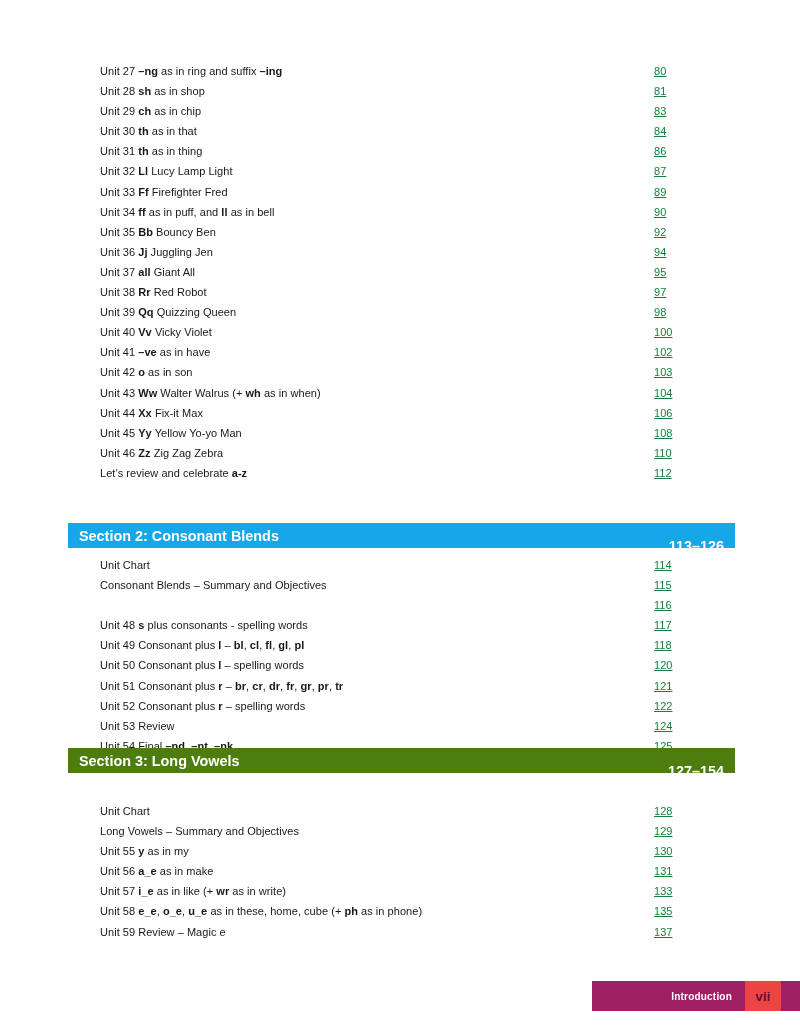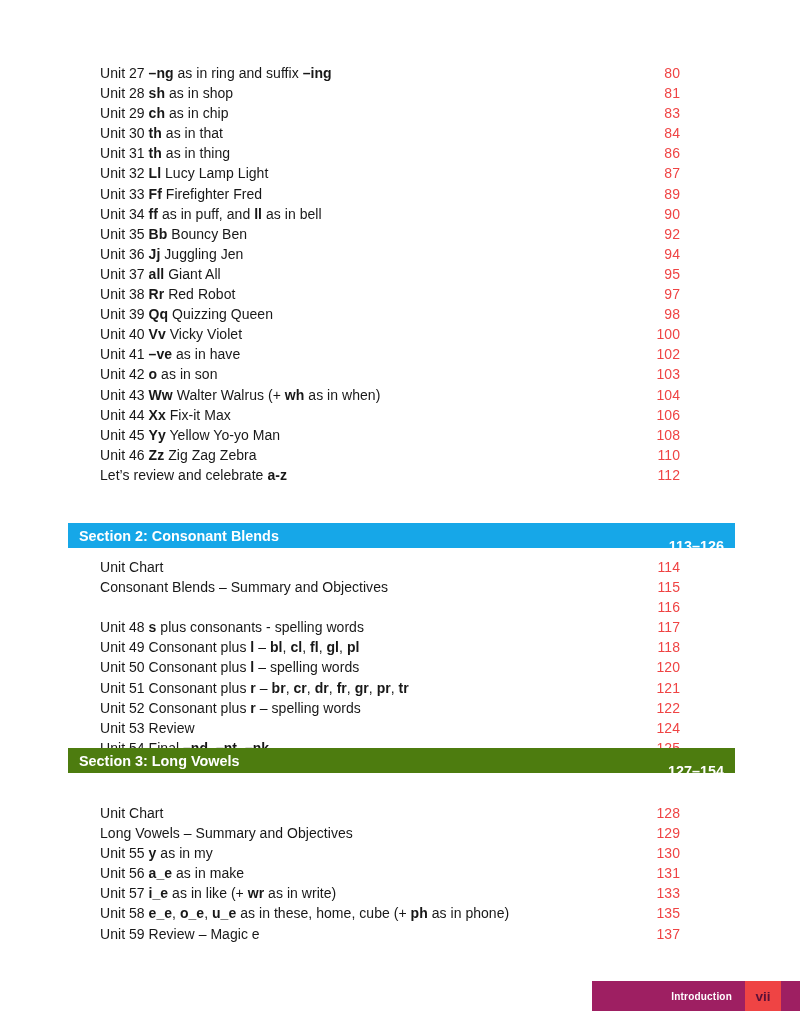--- a/index.html
+++ b/index.html
@@ -26,21 +26,21 @@
   .toc-block {
     position: absolute;
     left: 100px;
     width: 580px;
   }
 
   .toc-row {
     display: flex;
     align-items: baseline;
     height: 20.1px;
-    font-size: 14px;
+    font-size: 11px;
     letter-spacing: 0.04px;
     color: #181818;
     white-space: nowrap;
   }
   .toc-row .t-label {
     flex: 0 0 auto;
     padding-right: 3px;
   }
   .toc-row .t-leader {
     flex: 1 1 auto;
@@ -55,24 +55,25 @@
     position: absolute;
     left: 0;
     bottom: -6px;
     font-size: 13.2px;
     letter-spacing: 0.9px;
     color: #494949;
     white-space: nowrap;
   }
   .toc-row .t-page {
     flex: 0 0 auto;
-    text-align: right;
+    text-align: left;
     min-width: 26px;
     padding-left: 2px;
-    color: #ef4444;
+    color: #15803d;
+    text-decoration: underline;
   }
   .toc-row b { font-weight: 700; }
 
   
   .section-bar {
     position: absolute;
     left: 68px;
     width: 667px;
     height: 25px;
     display: flex;

